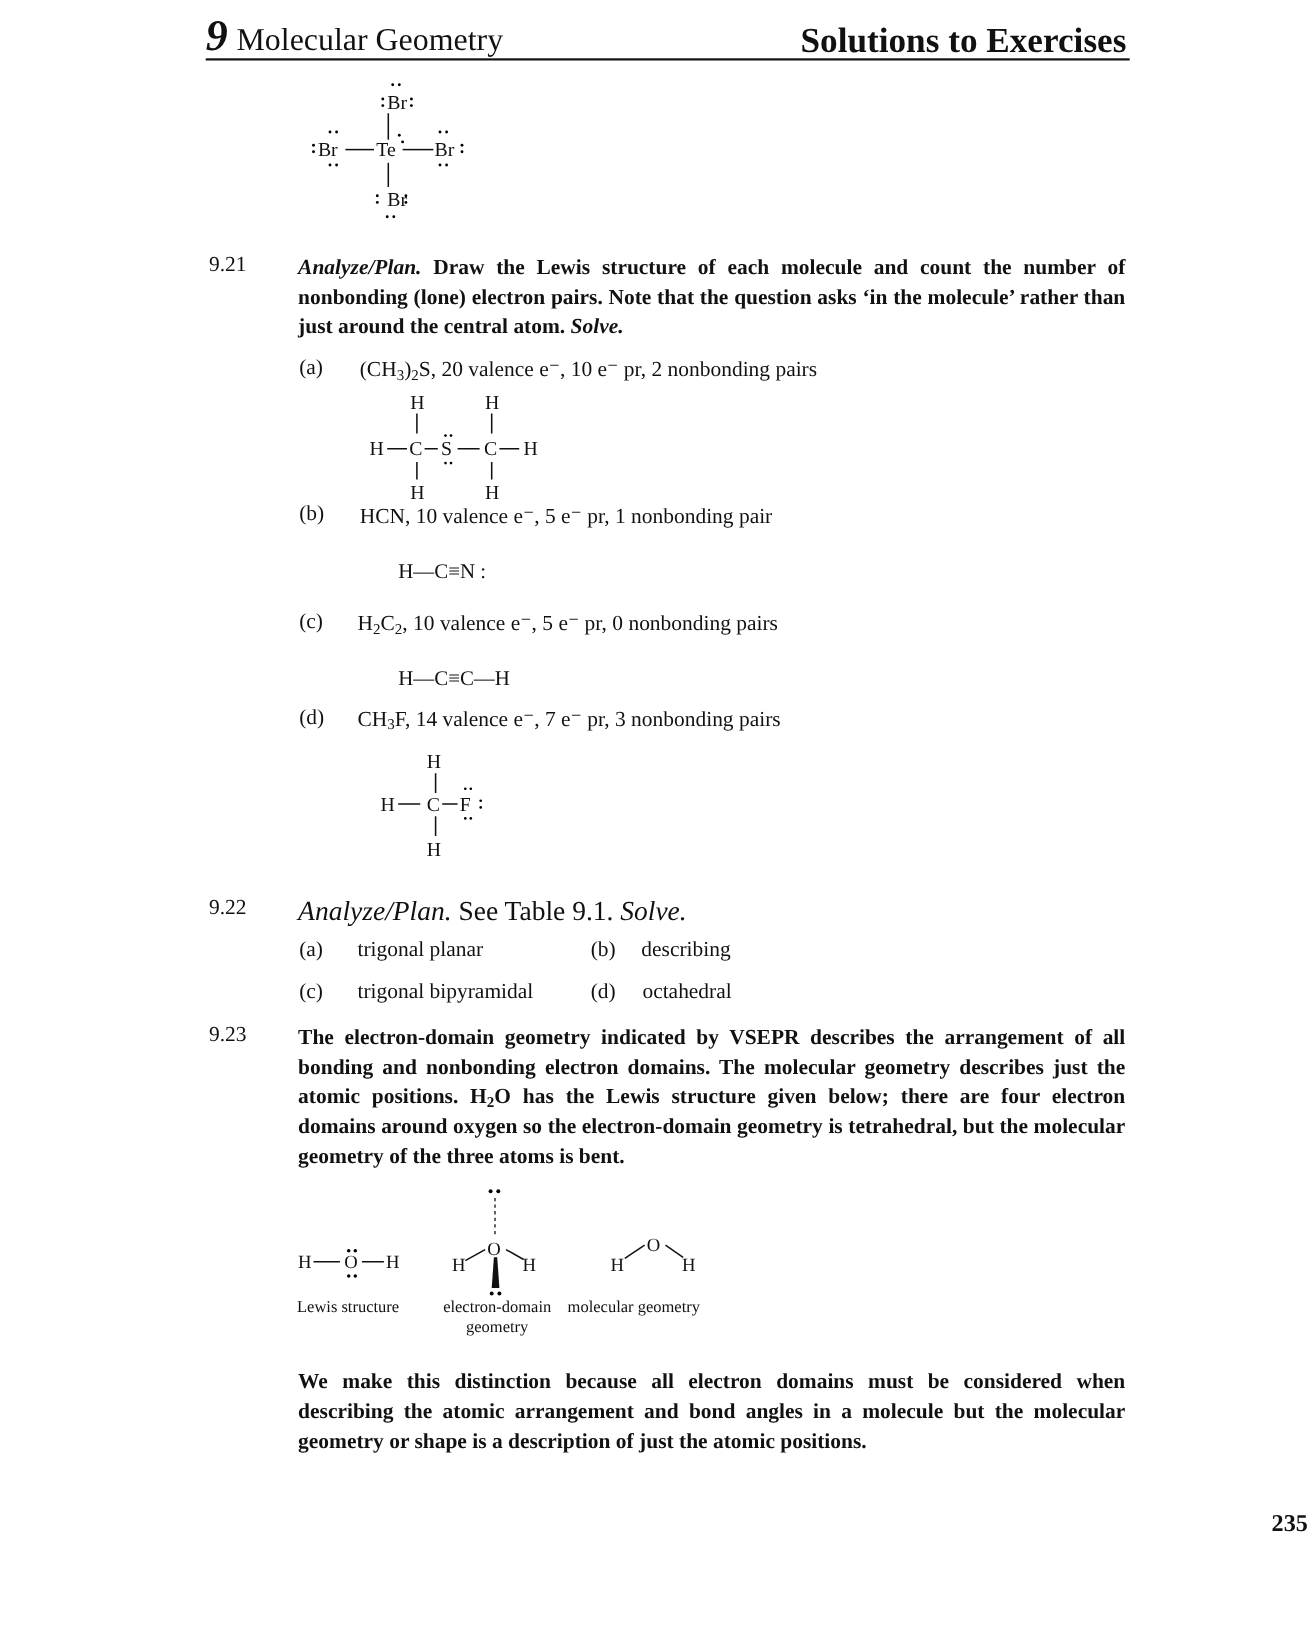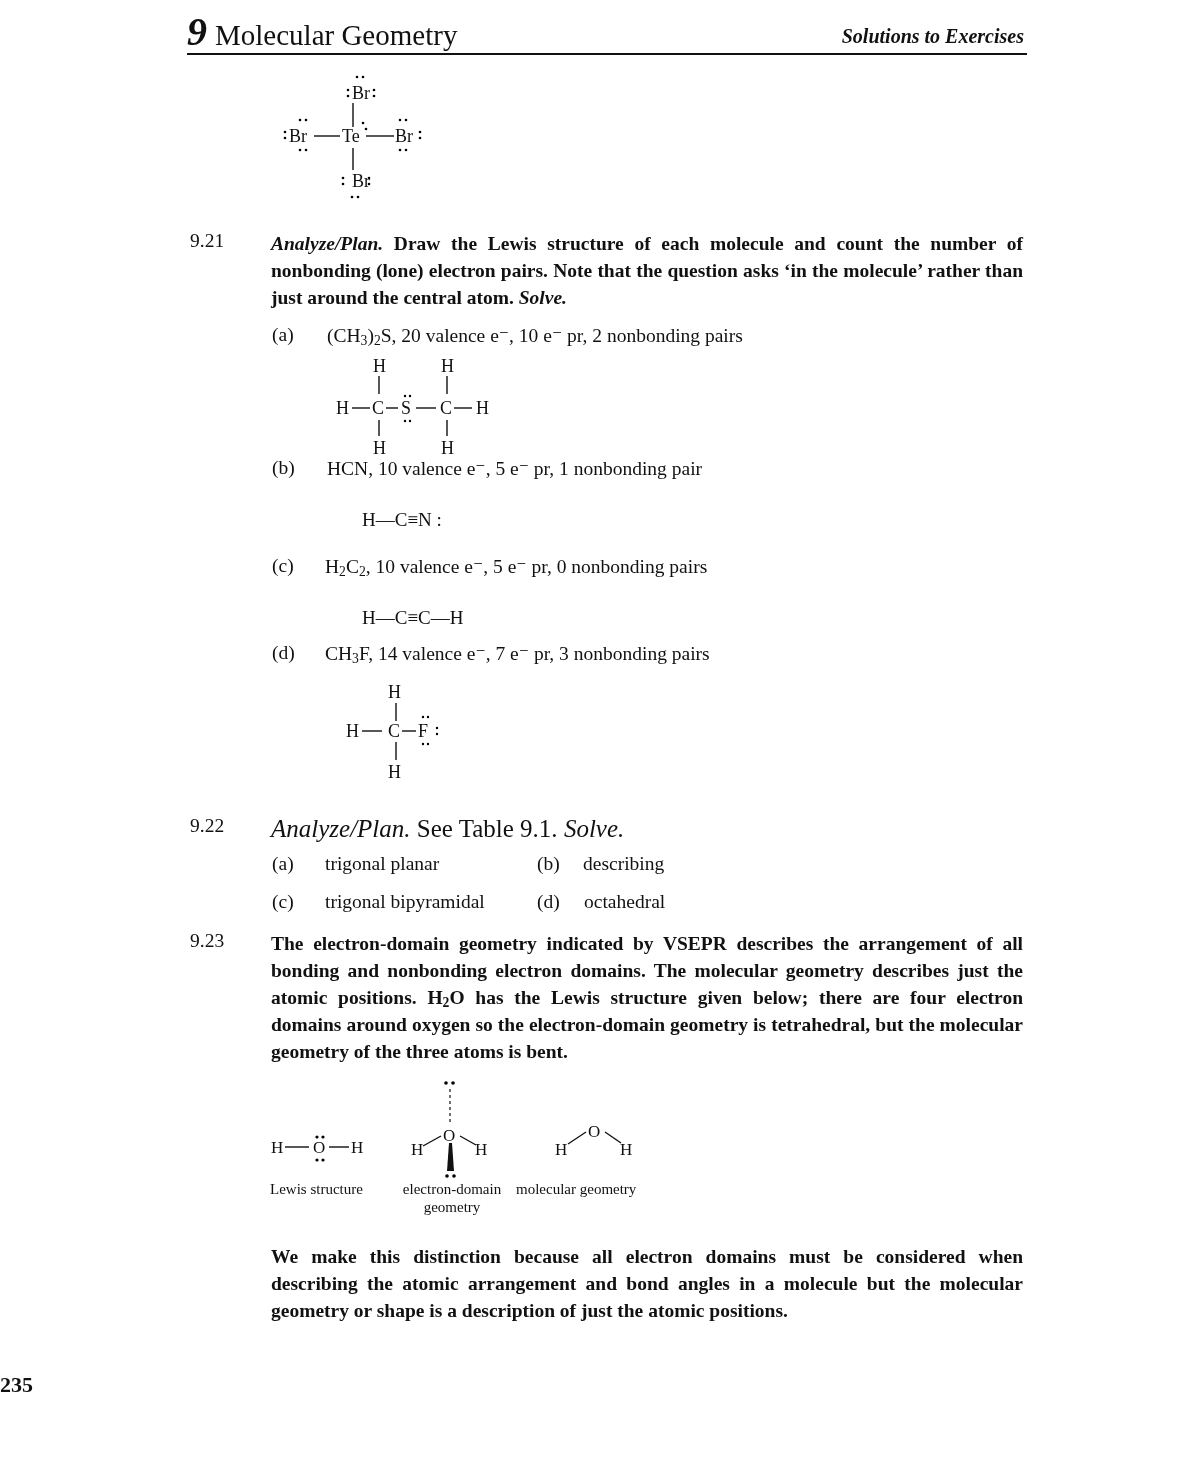--- a/index.html
+++ b/index.html
@@ -1,31 +1,31 @@
 <!DOCTYPE html>
 <html><head>
 <meta charset="utf-8">
 <style>
   html, body { margin: 0; padding: 0; background: #ffffff; }
   body { width: 1189px; height: 1477px; position: relative; overflow: hidden;
          font-family: "Liberation Serif", "DejaVu Serif", serif; color: #111; }
   .abs { position: absolute; }
   .header-left { left: 187px; top: 12px; font-size: 29px; line-height: 40px; white-space: nowrap; }
   .header-left .chap-num { font-size: 40px; font-weight: bold; font-style: italic; margin-right: 8px; }
-  .header-right { right: 165px; top: 16px; font-size: 20px; font-weight: bold; line-height: 40px; white-space: nowrap; font-style: italic; }
+  .header-right { right: 165px; top: 16px; font-size: 32px; font-weight: bold; line-height: 40px; white-space: nowrap; }
   .header-rule { left: 187px; top: 53px; width: 840px; height: 2px; background: #111; }
   .p { font-size: 25px; line-height: 27px; }
   .num { left: 190px; font-size: 19.5px; text-align: right; }
   .body-text { left: 271px; width: 752px; text-align: justify; font-size: 19.5px; line-height: 27px; font-weight: bold; }
   .lbl { font-size: 19.5px; }
   i { font-style: italic; }
   .mol { font-family: "Liberation Serif", "DejaVu Serif", serif; font-size: 18px; margin-left: 32px; }
   svg text { font-family: "Liberation Serif", "DejaVu Serif", serif; fill: #111; }
   .caption { font-size: 15px; white-space: nowrap; text-align: center; line-height: 18px; }
-  .page-num { left: 0; width: 1189px; top: 1372px; text-align: left; font-weight: bold; font-size: 22px; }
+  .page-num { left: 0; width: 1189px; top: 1372px; text-align: right; font-weight: bold; font-size: 22px; }
   sub { font-size: 70%; vertical-align: -3px; line-height: 0; }
 </style>
 </head>
 <body>
 
 <div class="abs header-left">
   <span class="chap-num">9</span><span>Molecular Geometry</span>
 </div>
 <div class="abs header-right">Solutions to Exercises</div>
 <div class="abs header-rule"></div>

